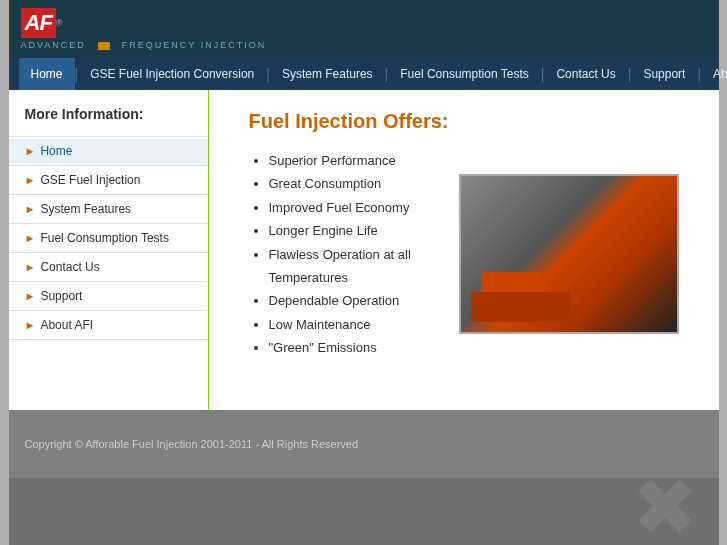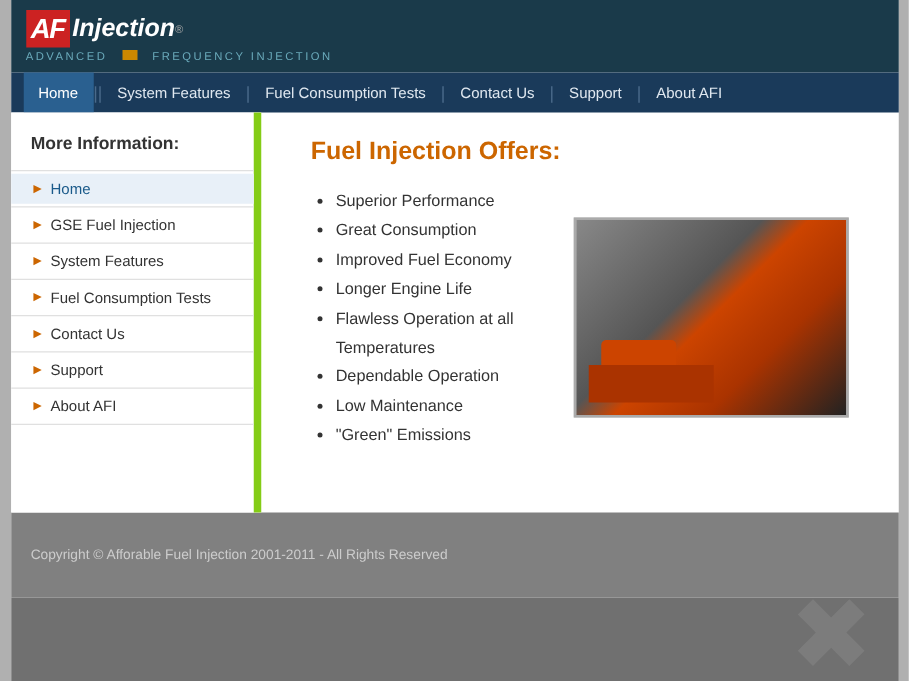--- a/index.html
+++ b/index.html
@@ -41,21 +41,21 @@
       font-size: 9px;
       vertical-align: super;
     }
     .logo-subtitle {
       color: #6aaabb;
       font-size: 9px;
       letter-spacing: 2px;
       text-transform: uppercase;
       margin-top: 2px;
       display: flex;
-      align-items: flex-start;
+      align-items: flex-end;
       gap: 12px;
     }
     .logo-subtitle-bar {
       background: #cc8800;
       width: 12px;
       height: 8px;
       display: inline-block;
     }
 
     
@@ -97,21 +97,21 @@
     
     #content-area {
       display: flex;
       min-height: 320px;
     }
 
     
     #sidebar {
       width: 200px;
       min-width: 200px;
-      border-right: 6px solid #84cc16;
+      border-right: 1px solid #84cc16;
       padding: 16px 0;
       background: #fff;
     }
     .sidebar-title {
       font-size: 14px;
       font-weight: bold;
       color: #333;
       padding: 0 16px 12px 16px;
     }
     .sidebar-item {
@@ -228,34 +228,34 @@
     }
   </style>
 </head>
 <body>
 
 <div id="page-wrapper">
   <div id="header">
     <div id="logo-area">
       <div class="logo-top">
         <span class="logo-af">AF</span>
-        <span class="logo-injection">Injection</span>
         <span class="logo-reg">®</span>
       </div>
       <div class="logo-subtitle">
         <span>ADVANCED</span>
         <span class="logo-subtitle-bar"></span>
         <span>FREQUENCY INJECTION</span>
       </div>
     </div>
   </div>
 
   <div id="nav">
     <a class="nav-item active">Home</a>
     <span class="nav-sep">|</span>
+    <a class="nav-item">GSE Fuel Injection Conversion</a>
     <span class="nav-sep">|</span>
     <a class="nav-item">System Features</a>
     <span class="nav-sep">|</span>
     <a class="nav-item">Fuel Consumption Tests</a>
     <span class="nav-sep">|</span>
     <a class="nav-item">Contact Us</a>
     <span class="nav-sep">|</span>
     <a class="nav-item">Support</a>
     <span class="nav-sep">|</span>
     <a class="nav-item">About AFI</a>

